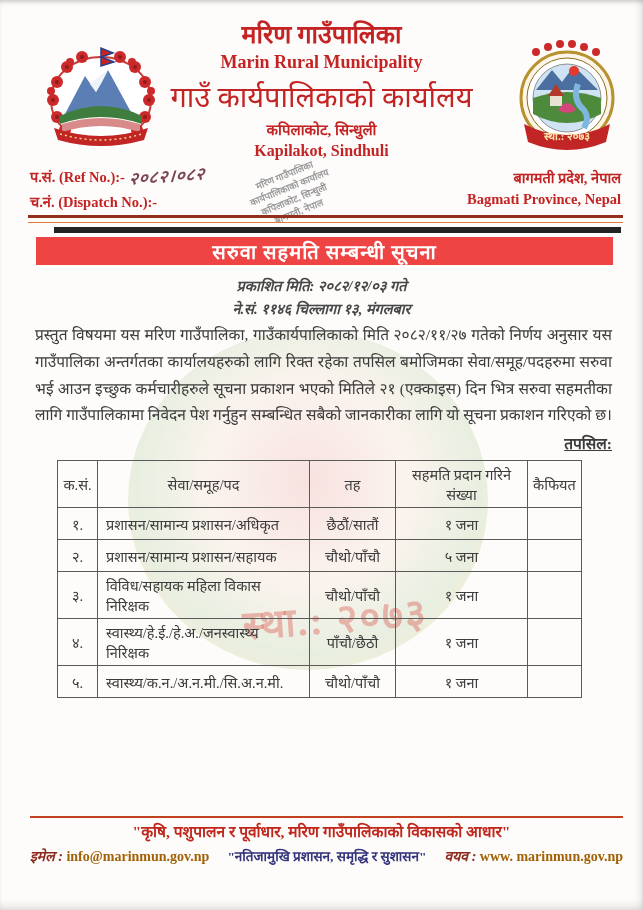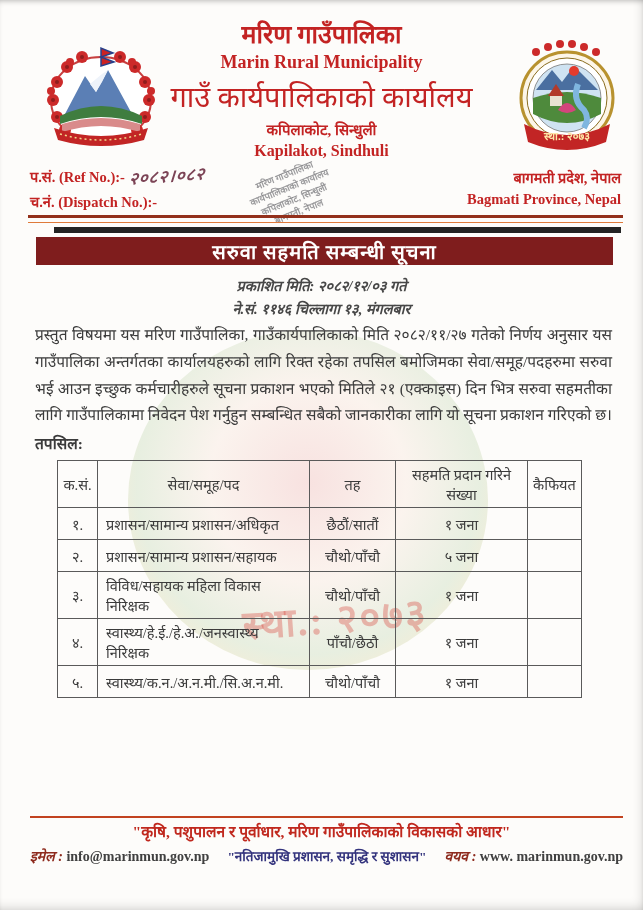--- a/index.html
+++ b/index.html
@@ -39,44 +39,44 @@
   .handwritten{display:inline-block;font-style:italic;color:#7c4456;font-size:17px;transform:rotate(-4deg) skewX(-8deg);letter-spacing:1px;}
   .province{position:absolute;left:430px;right:22px;top:168px;text-align:right;color:#c32323;font-size:14.5px;font-weight:bold;line-height:21px;}
   .stamp{
     position:absolute;left:232px;top:168px;width:120px;text-align:center;
     transform:rotate(-22deg);color:rgba(95,95,100,.62);font-size:9.5px;line-height:13px;font-weight:bold;
   }
   .sep{position:absolute;left:28px;right:20px;top:215px;height:4px;border-top:3px solid #93301b;border-bottom:1px solid #df7a3a;}
   
   .bar-thin{position:absolute;left:54px;right:22px;top:227px;height:6px;background:#232323;}
   .bar-main{
-    position:absolute;left:36px;right:30px;top:237px;height:28px;background:#7f1d1d;
+    position:absolute;left:36px;right:30px;top:237px;height:28px;background:#ef4444;
     color:#fff;text-align:center;font-size:20px;font-weight:bold;line-height:31px;letter-spacing:1px;
   }
   .dates{position:absolute;left:0;right:0;top:275px;text-align:center;color:#474747;font-size:14.5px;font-weight:bold;font-style:italic;line-height:23px;}
   
   .content{position:absolute;left:35px;right:31px;top:322px;color:#3b3b3b;}
   .bodytext{margin:0;text-align:justify;font-size:15.5px;line-height:26.8px;}
-  .tapasil{font-size:15.5px;font-weight:bold;margin-top:2px;line-height:26px;}
+  .tapasil{font-size:15.5px;font-weight:bold;text-decoration:underline;margin-top:2px;line-height:26px;text-align:right;}
   table.main{border-collapse:collapse;margin-left:22px;margin-top:3px;}
   table.main th,table.main td{border:1px solid #5a5a5a;font-size:14.5px;font-weight:normal;color:#3b3b3b;padding:3px 5px;height:25px;text-align:center;}
   table.main td.svc{text-align:left;padding-left:8px;}
   .col-sn{width:40px;}.col-svc{width:212px;}.col-level{width:86px;}.col-count{width:132px;}.col-remark{width:52px;}
   
   .sigblock{width:215px;margin:14px 30px 0 auto;text-align:center;position:relative;}
   .sig-svg{position:absolute;left:55px;top:-28px;}
   .sig-dots{border-bottom:2px dotted #666;width:120px;margin:26px auto 2px auto;}
   .sig-name{font-size:14.5px;line-height:22px;color:#3b3b3b;}
   .sig-post{font-size:14.5px;line-height:22px;color:#3b3b3b;}
   
   .f-line{position:absolute;left:30px;right:20px;top:816px;border-top:2px solid #c2421f;}
   .f-slogan{position:absolute;left:0;right:0;top:820px;text-align:center;color:#c0281e;font-size:15.5px;font-weight:bold;}
   .f-row{position:absolute;left:30px;right:20px;top:846px;display:flex;justify-content:space-between;align-items:baseline;font-size:14px;font-weight:bold;}
   .f-label{color:#8e2b1e;font-style:italic;}
-  .f-val{color:#404040;}
+  .f-val{color:#a16207;}
   .f-quote{color:#33337d;font-size:13.5px;}
 </style>
 </head>
 <body>
 
 <div class="page">
 
   <div class="wm-circle"></div>
   <div class="wm-est">स्था.: २०७३</div>
 

